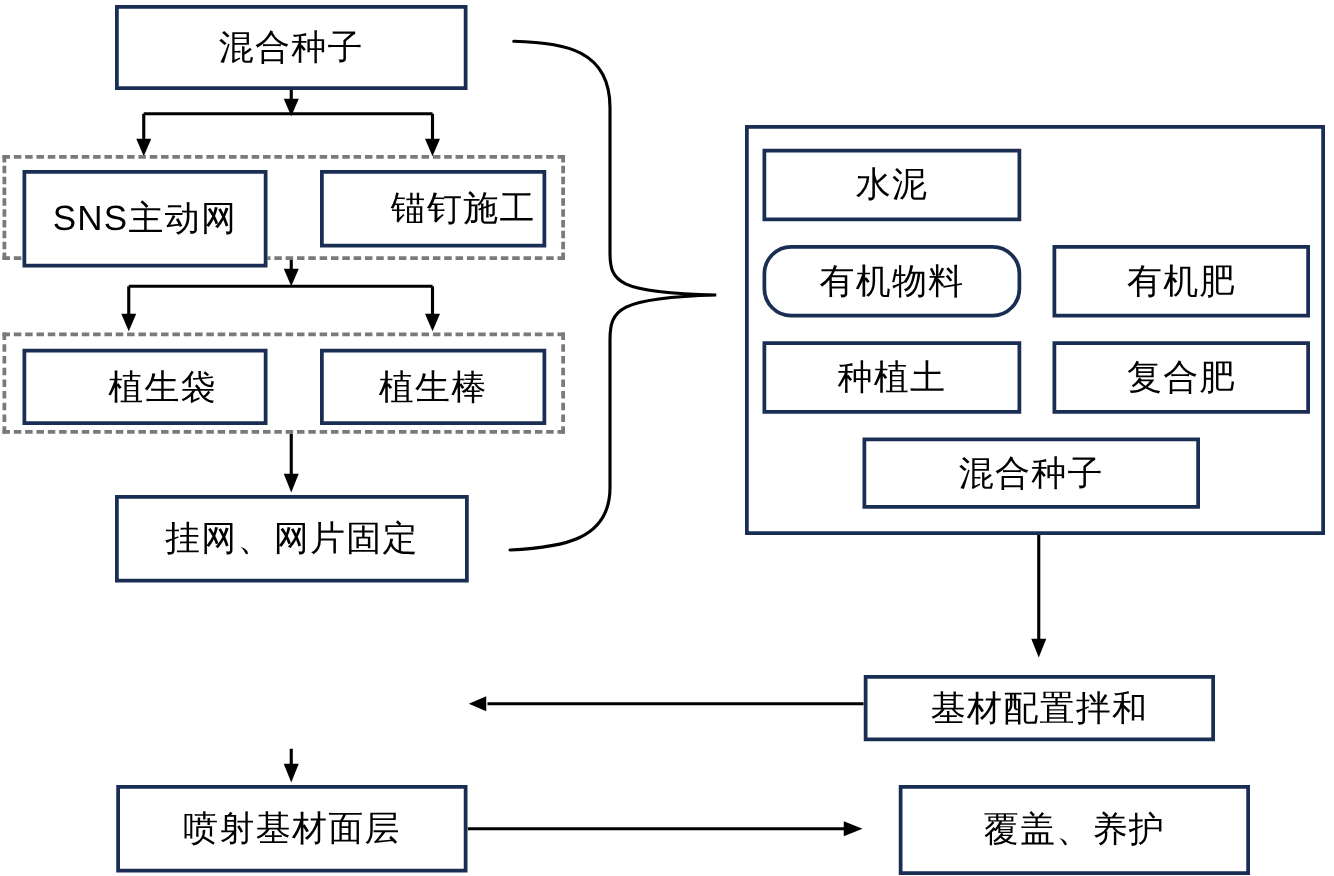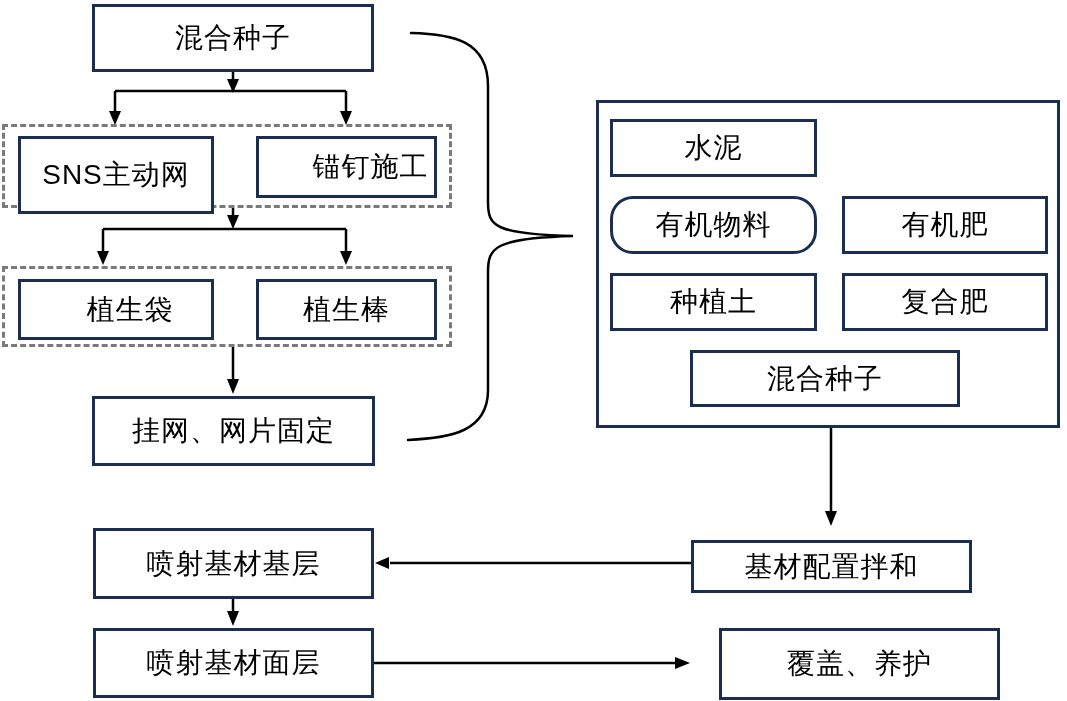--- a/index.html
+++ b/index.html
@@ -97,17 +97,16 @@
 
   <div class="box" style="left:596px;top:100px;width:464px;height:328px;"></div>
   <div class="box" style="left:610px;top:119px;width:207px;height:58px;">水泥</div>
   <div class="box" style="left:610px;top:196px;width:207px;height:58px;border-radius:23px;">有机物料</div>
   <div class="box" style="left:842px;top:196px;width:206px;height:58px;">有机肥</div>
   <div class="box" style="left:610px;top:273px;width:207px;height:58px;">种植土</div>
   <div class="box" style="left:842px;top:273px;width:206px;height:58px;">复合肥</div>
   <div class="box" style="left:690px;top:350px;width:270px;height:57px;">混合种子</div>
 
   <div class="box" style="left:691px;top:540px;width:281px;height:53px;">基材配置拌和</div>
-  <div class="box" style="left:93px;top:528px;width:281px;height:71px;">喷射基材基层</div>
   <div class="box" style="left:93px;top:628px;width:281px;height:70px;">喷射基材面层</div>
   <div class="box" style="left:719px;top:628px;width:281px;height:72px;">覆盖、养护</div>
 
 </div>
 
 </body></html>

